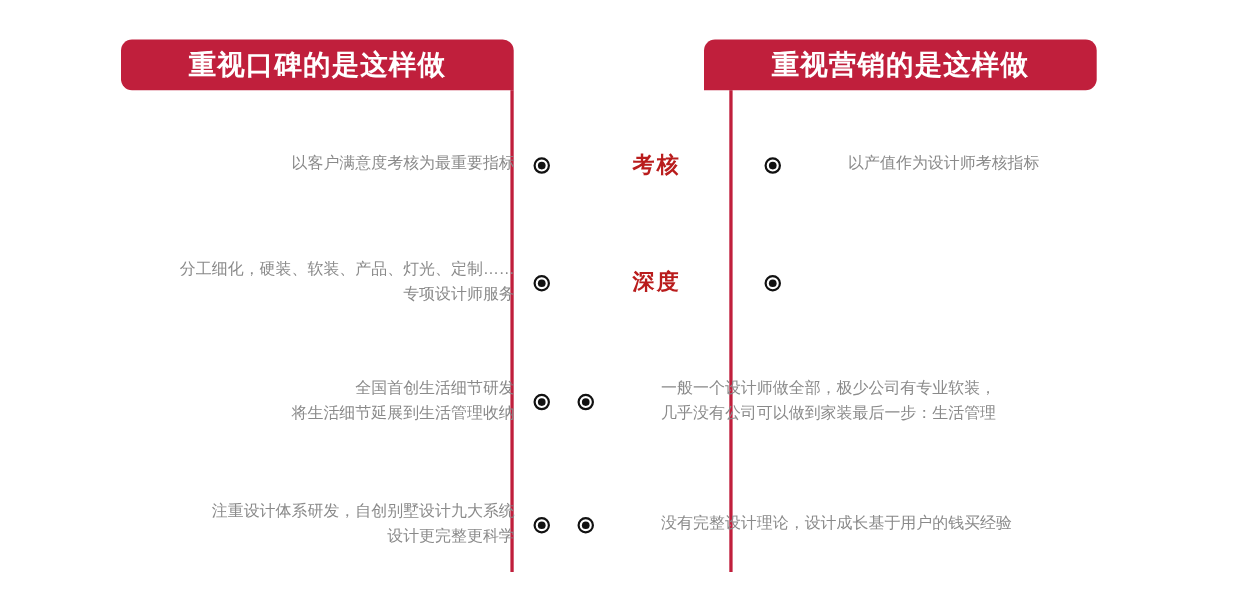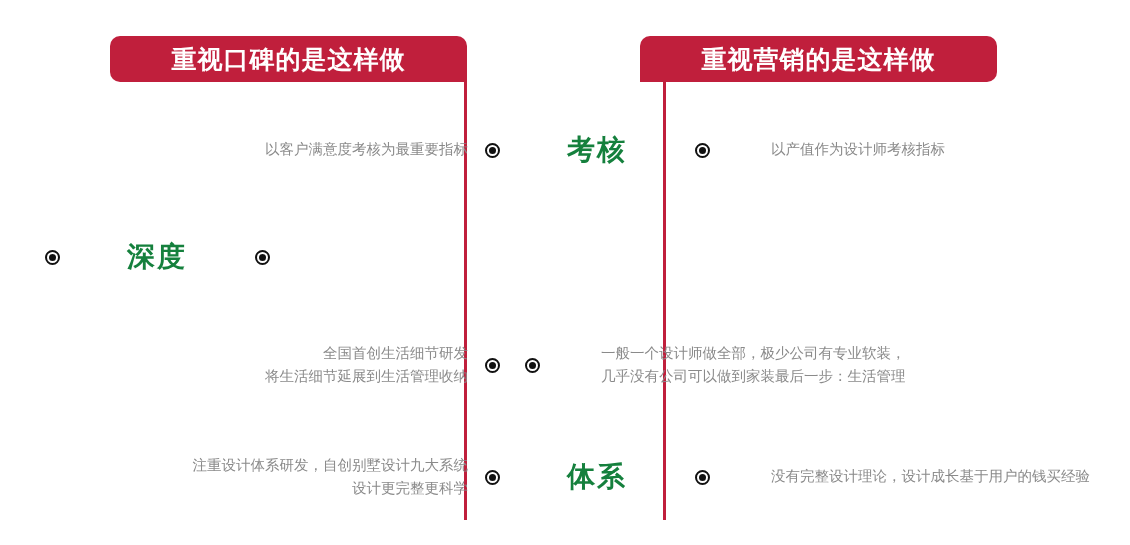--- a/index.html
+++ b/index.html
@@ -99,23 +99,23 @@
   }
 
   .body-text {
     font-size: 14.5px;
     line-height: 1.62;
     color: #8a8a8a;
     white-space: pre-line;
   }
 
   .category-label {
-    font-size: 28px;
+    font-size: 20px;
     font-weight: bold;
-    color: #15803d;
+    color: #b91c1c;
     letter-spacing: 2px;
     line-height: 1;
     white-space: nowrap;
   }
 
   
   .marker {
     position: relative;
     width: 20px;
     height: 20px;
@@ -177,20 +177,24 @@
             <div class="core"></div>
           </div>
         </div>
     </div>
     <div class="col-right-text">
       <div class="body-text">以产值作为设计师考核指标</div>
     </div>
   </div>
 
   <div class="row row-2">
+    <div class="col-left-text">
+      <div class="body-text">分工细化，硬装、软装、产品、灯光、定制……
+专项设计师服务</div>
+    </div>
     <div class="col-marker">
       <div class="marker">
           <div class="ring">
             <div class="core"></div>
           </div>
         </div>
     </div>
     <div class="col-center">
       <div class="category-label">深度</div>
     </div>
@@ -233,23 +237,20 @@
       <div class="body-text">注重设计体系研发，自创别墅设计九大系统
 设计更完整更科学</div>
     </div>
     <div class="col-marker">
       <div class="marker">
           <div class="ring">
             <div class="core"></div>
           </div>
         </div>
     </div>
-    <div class="col-center">
-      <div class="category-label">体系</div>
-    </div>
     <div class="col-marker">
       <div class="marker">
           <div class="ring">
             <div class="core"></div>
           </div>
         </div>
     </div>
     <div class="col-right-text">
       <div class="body-text">没有完整设计理论，设计成长基于用户的钱买经验</div>
     </div>

